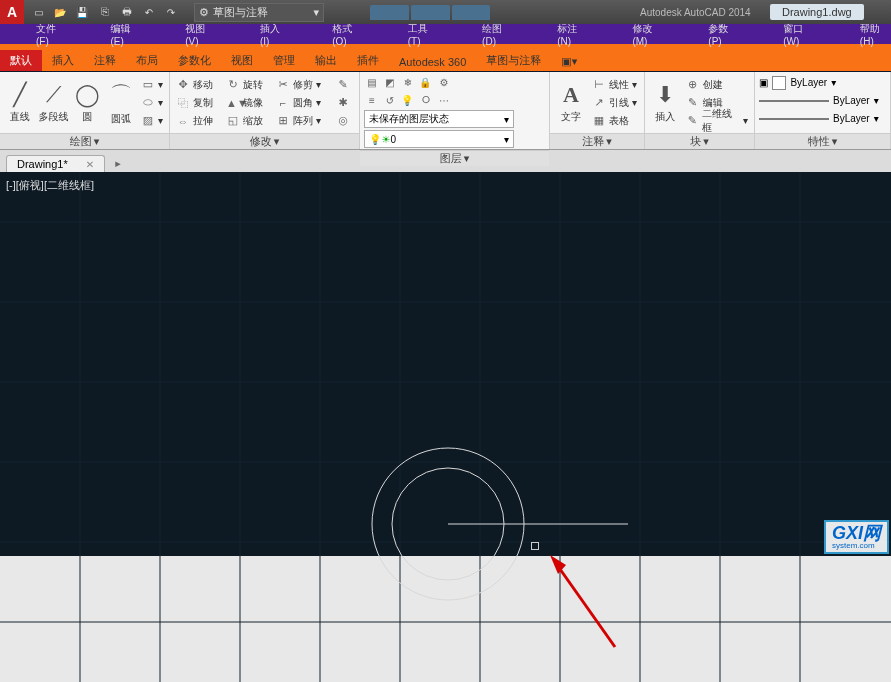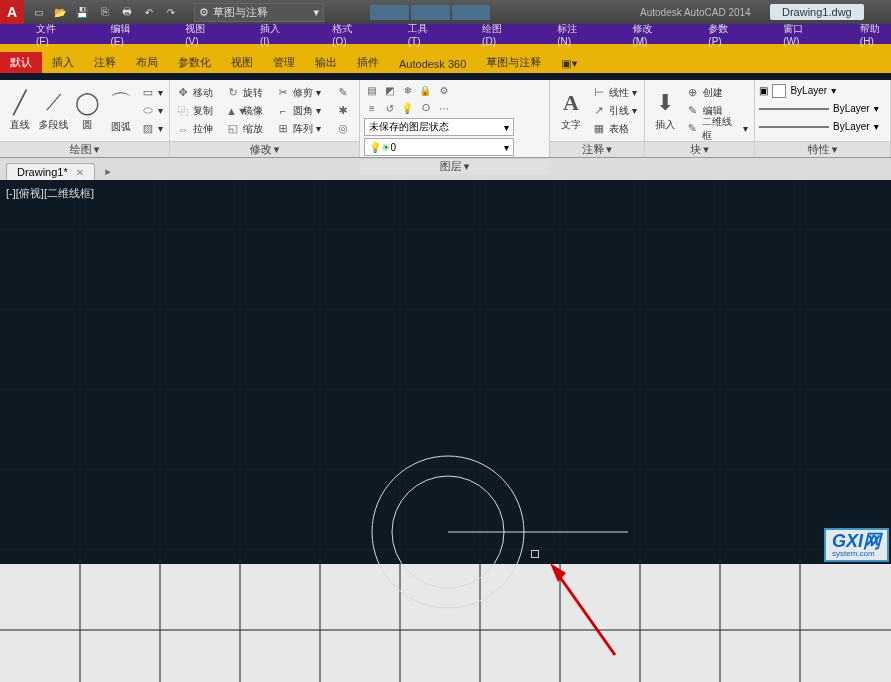--- a/index.html
+++ b/index.html
@@ -14,21 +14,21 @@
 .appname { position: absolute; left: 640px; color: #bbb; font-size: 10px; }
 .tabf { position: absolute; left: 770px; background: #d9e4ec; color: #333; padding: 2px 12px; font-size: 11px; border-radius: 2px; }
 .titlebar-tabs { position: absolute; left: 370px; display: flex; gap: 2px; }
 .titlebar-tab { background: #4a7090; color: #cde; padding: 2px 18px; font-size: 10px; border-radius: 2px 2px 0 0; }
 
 
 .menubar { height: 20px; background: #4c1d95; display: flex; align-items: center; color: #ddd; font-size: 10px; padding-left: 28px; gap: 36px; }
 .menubar span { padding: 0 8px; }
 
 
-.ribbon-tabs { height: 36px; background: #eab308; display: flex; align-items: flex-end; font-size: 11px; border-bottom: 7px solid #0f172a; }
+.ribbon-tabs { height: 28px; background: #f97316; display: flex; align-items: flex-end; font-size: 11px; border-bottom: 1px solid #0f172a; }
 .rtab { padding: 3px 10px; color: #333; }
 .rtab.active { background: #d11f1f; color: #fff; }
 
 
 .ribbon { height: 78px; background: #f5f5f5; display: flex; border-bottom: 1px solid #999; }
 .panel { border-right: 1px solid #ccc; display: flex; flex-direction: column; position: relative; }
 .panel-body { flex: 1; display: flex; align-items: center; padding: 2px 4px; gap: 2px; }
 .panel-title { height: 16px; background: #e0e0e0; text-align: right; font-size: 11px; color: #444; border-top: 1px solid #ccc; display: flex; align-items: center; justify-content: center; gap: 2px; }
 .big-btn { display: flex; flex-direction: column; align-items: center; justify-content: center; width: 34px; height: 56px; font-size: 10px; color: #333; gap: 2px; }
 .big-btn .ic { font-size: 22px; color: #555; }
@@ -36,21 +36,21 @@
 .sm-btn { display: flex; align-items: center; gap: 3px; font-size: 10px; color: #333; padding: 1px 2px; height: 17px; }
 .sm-btn .ic { width: 14px; font-size: 11px; text-align: center; color: #666; }
 .icon-grid { display: grid; grid-template-columns: repeat(5, 16px); gap: 2px; }
 .icon-grid .ic { width: 16px; height: 16px; font-size: 10px; display: flex; align-items: center; justify-content: center; color: #666; }
 .layer-sel { border: 1px solid #aaa; background: #fff; font-size: 10px; padding: 1px 4px; width: 150px; height: 18px; display: flex; align-items: center; }
 .prop-swatch { width: 14px; height: 14px; border: 1px solid #888; }
 .prop-row { display: flex; align-items: center; gap: 4px; font-size: 10px; height: 17px; }
 
 
 .filetabs { height: 22px; background: #dcdcdc; display: flex; align-items: flex-end; padding-left: 6px; font-size: 11px; }
-.filetab { background: #f0f0f0; border: 1px solid #aaa; border-bottom: none; padding: 2px 10px; display: flex; align-items: center; gap: 8px; border-radius: 3px 3px 0 0; }
+.filetab { background: #f0f0f0; border: 1px solid #aaa; border-bottom: none; padding: 2px 10px; display: flex; align-items: center; gap: 18px; border-radius: 3px 3px 0 0; }
 .filetab .x { color: #888; font-size: 10px; }
 .addtab { margin-left: 4px; color: #666; padding: 2px 6px; }
 
 
 .canvas { position: relative; width: 100%; height: 384px; background: #0d1a24; }
 .view-label { position: absolute; top: 6px; left: 6px; color: #ddd; font-size: 11px; }
 .cursor-sq { position: absolute; width: 8px; height: 8px; border: 1px solid #ccc; }
 .tooltip { position: absolute; background: #4a6a80; border: 1px solid #6a8aa0; color: #fff; font-size: 11px; padding: 3px 6px; }
 
 

